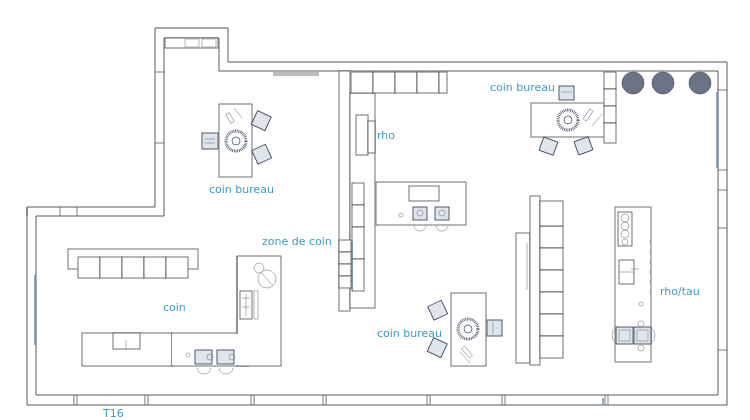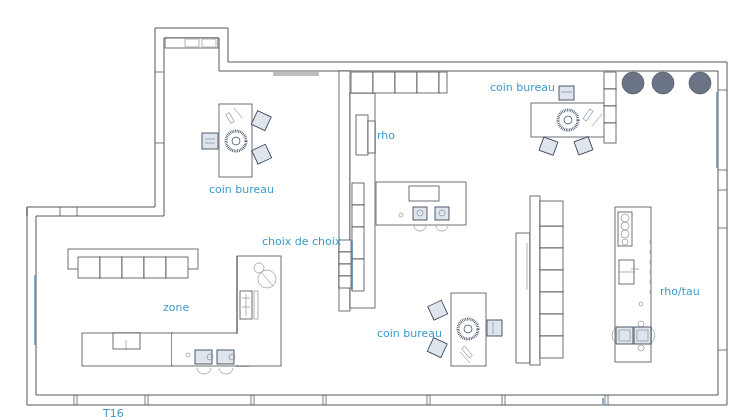--- a/index.html
+++ b/index.html
@@ -222,16 +222,16 @@
     <circle class="fd" cx="641" cy="348" r="3"></circle>
   </g>
 
   <line class="win" x1="650" y1="240" x2="650" y2="300" style="stroke-width:0.5; stroke-dasharray:4 6"></line>
 </svg>
 
 <div class="lbl" style="left:209px; top:184px;">coin bureau</div>
 <div class="lbl" style="left:490px; top:82px;">coin bureau</div>
 <div class="lbl" style="left:377px; top:328px;">coin bureau</div>
 <div class="lbl" style="left:377px; top:130px;">rho</div>
-<div class="lbl" style="left:262px; top:236px;">choix de choix</div>
-<div class="lbl" style="left:163px; top:302px;">zone</div>
+<div class="lbl" style="left:262px; top:236px;">zone de coin</div>
+<div class="lbl" style="left:163px; top:302px;">coin</div>
 <div class="lbl" style="left:660px; top:286px;">rho/tau</div>
 <div class="lbl" style="left:103px; top:408px;">T16</div>
 
 </body></html>

